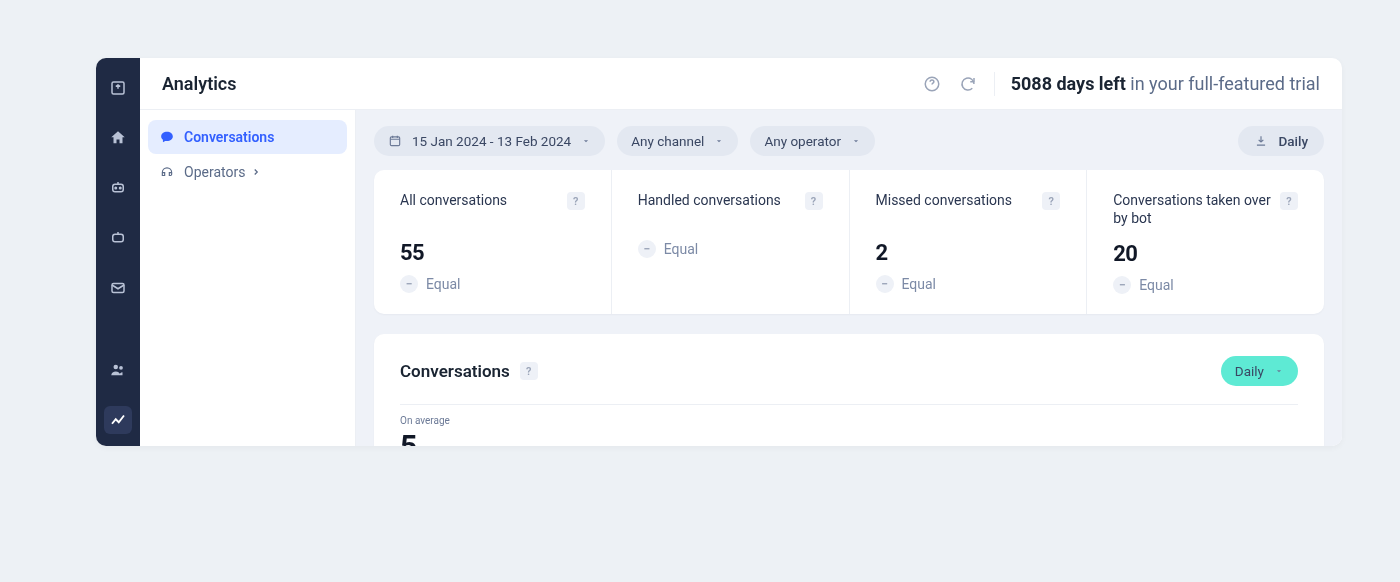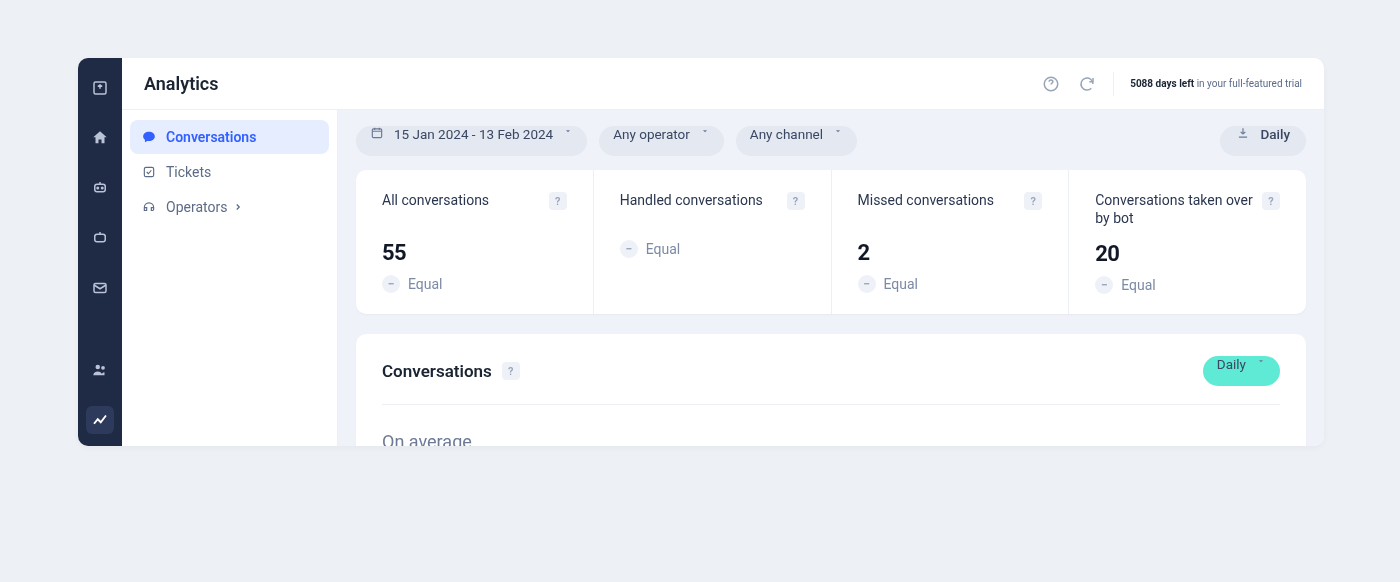--- a/index.html
+++ b/index.html
@@ -8,21 +8,21 @@
     font-family: -apple-system, BlinkMacSystemFont, "Segoe UI", Roboto, "Helvetica Neue", sans-serif;
     font-size: 14px;
     color: #1a2432;
     width: 1400px;
     height: 582px;
     overflow: hidden;
     position: relative;
   }
   .app {
     position: absolute;
-    left: 78px;
+    left: 96px;
     top: 58px;
     width: 1246px;
     height: 388px;
     background: #fff;
     border-radius: 10px;
     display: flex;
     overflow: hidden;
     box-shadow: 0 2px 6px rgba(0,0,0,0.04);
   }
   
@@ -71,21 +71,21 @@
     display: flex;
     align-items: center;
     justify-content: center;
   }
   .header-icon svg { width: 18px; height: 18px; }
   .header-divider {
     width: 1px;
     height: 24px;
     background: #eceff4;
   }
-  .trial-text { color: #5b6b88; font-size: 10px; }
+  .trial-text { color: #5b6b88; font-size: 18px; }
   .trial-days { font-weight: 700; color: #1a2432; }
   
   .body { flex: 1; display: flex; min-height: 0; }
   
   .sidebar {
     width: 216px;
     background: #fff;
     border-right: 1px solid #eceff4;
     padding: 10px 8px;
   }
@@ -119,20 +119,21 @@
     display: flex;
     align-items: center;
     gap: 12px;
     margin-bottom: 14px;
   }
   .pill {
     background: #e3e8f1;
     border-radius: 18px;
     height: 30px;
     display: flex;
+    align-items: center;
     padding: 0 14px;
     gap: 10px;
     color: #3a4763;
     font-size: 13.5px;
     cursor: pointer;
     white-space: nowrap;
   }
   .pill svg.chev { width: 10px; height: 10px; color: #6c7a97; }
   .pill svg.cal  { width: 14px; height: 14px; color: #6c7a97; }
   .filter-spacer { flex: 1; }
@@ -191,21 +192,21 @@
   .conv-head {
     display: flex;
     align-items: center;
     justify-content: space-between;
     border-bottom: 1px solid #eceff4;
     padding-bottom: 18px;
   }
   .conv-title-wrap { display: flex; align-items: center; gap: 10px; }
   .conv-title { font-size: 17px; font-weight: 600; color: #1a2432; }
   .daily-pill { background: #5eead4; }
-  .avg-label { color: #6c7a97; margin-top: 26px; font-size: 18px; }
+  .avg-label { color: #6c7a97; margin-top: 10px; font-size: 10px; }
   .avg-value { font-size: 30px; font-weight: 700; color: #111827; margin-top: 2px; }
 </style>
 </head>
 <body>
 
 <div class="app">
 
   <div class="rail">
     <div class="rail-item">
       <svg viewBox="0 0 24 24" fill="none" stroke="currentColor" stroke-width="2">
@@ -280,27 +281,20 @@
 
       <div class="sidebar">
         <div class="side-item active">
           <svg viewBox="0 0 24 24" fill="currentColor">
               <path d="M12 3C6.5 3 2 6.6 2 11c0 2.2 1.1 4.2 3 5.6V21l4-2.3c1 .2 2 .3 3 .3 5.5 0 10-3.6 10-8s-4.5-8-10-8z"></path>
             </svg>
           <span>Conversations</span>
         </div>
         <div class="side-item">
           <svg viewBox="0 0 24 24" fill="none" stroke="currentColor" stroke-width="2">
-              <rect x="4" y="4" width="16" height="16" rx="3"></rect>
-              <path d="M8 12l3 3 5-6"></path>
-            </svg>
-          <span>Tickets</span>
-        </div>
-        <div class="side-item">
-          <svg viewBox="0 0 24 24" fill="none" stroke="currentColor" stroke-width="2">
               <path d="M4 13a8 8 0 0116 0v3a2 2 0 01-2 2h-2v-5h4M4 13v5h4v-5H4"></path>
             </svg>
           <span>Operators</span>
           <svg class="chev" viewBox="0 0 24 24" fill="none" stroke="currentColor" stroke-width="3">
               <path d="M9 6l6 6-6 6"></path>
             </svg>
         </div>
       </div>
 
       <div class="main">
@@ -310,27 +304,27 @@
             <svg class="cal" viewBox="0 0 24 24" fill="none" stroke="currentColor" stroke-width="2">
                 <rect x="4" y="5" width="16" height="15" rx="2"></rect>
                 <path d="M4 9h16M8 3v4M16 3v4"></path>
               </svg>
             <span>15 Jan 2024 - 13 Feb 2024</span>
             <svg class="chev" viewBox="0 0 24 24" fill="currentColor">
                 <path d="M7 10l5 5 5-5z"></path>
               </svg>
           </div>
           <div class="pill">
-            <span>Any operator</span>
+            <span>Any channel</span>
             <svg class="chev" viewBox="0 0 24 24" fill="currentColor">
                 <path d="M7 10l5 5 5-5z"></path>
               </svg>
           </div>
           <div class="pill">
-            <span>Any channel</span>
+            <span>Any operator</span>
             <svg class="chev" viewBox="0 0 24 24" fill="currentColor">
                 <path d="M7 10l5 5 5-5z"></path>
               </svg>
           </div>
           <div class="filter-spacer"></div>
           <div class="pill export-btn">
             <svg viewBox="0 0 24 24" fill="none" stroke="currentColor" stroke-width="2">
                 <path d="M12 4v10m0 0l-4-4m4 4l4-4M5 19h14"></path>
               </svg>
             <span>Daily</span>

